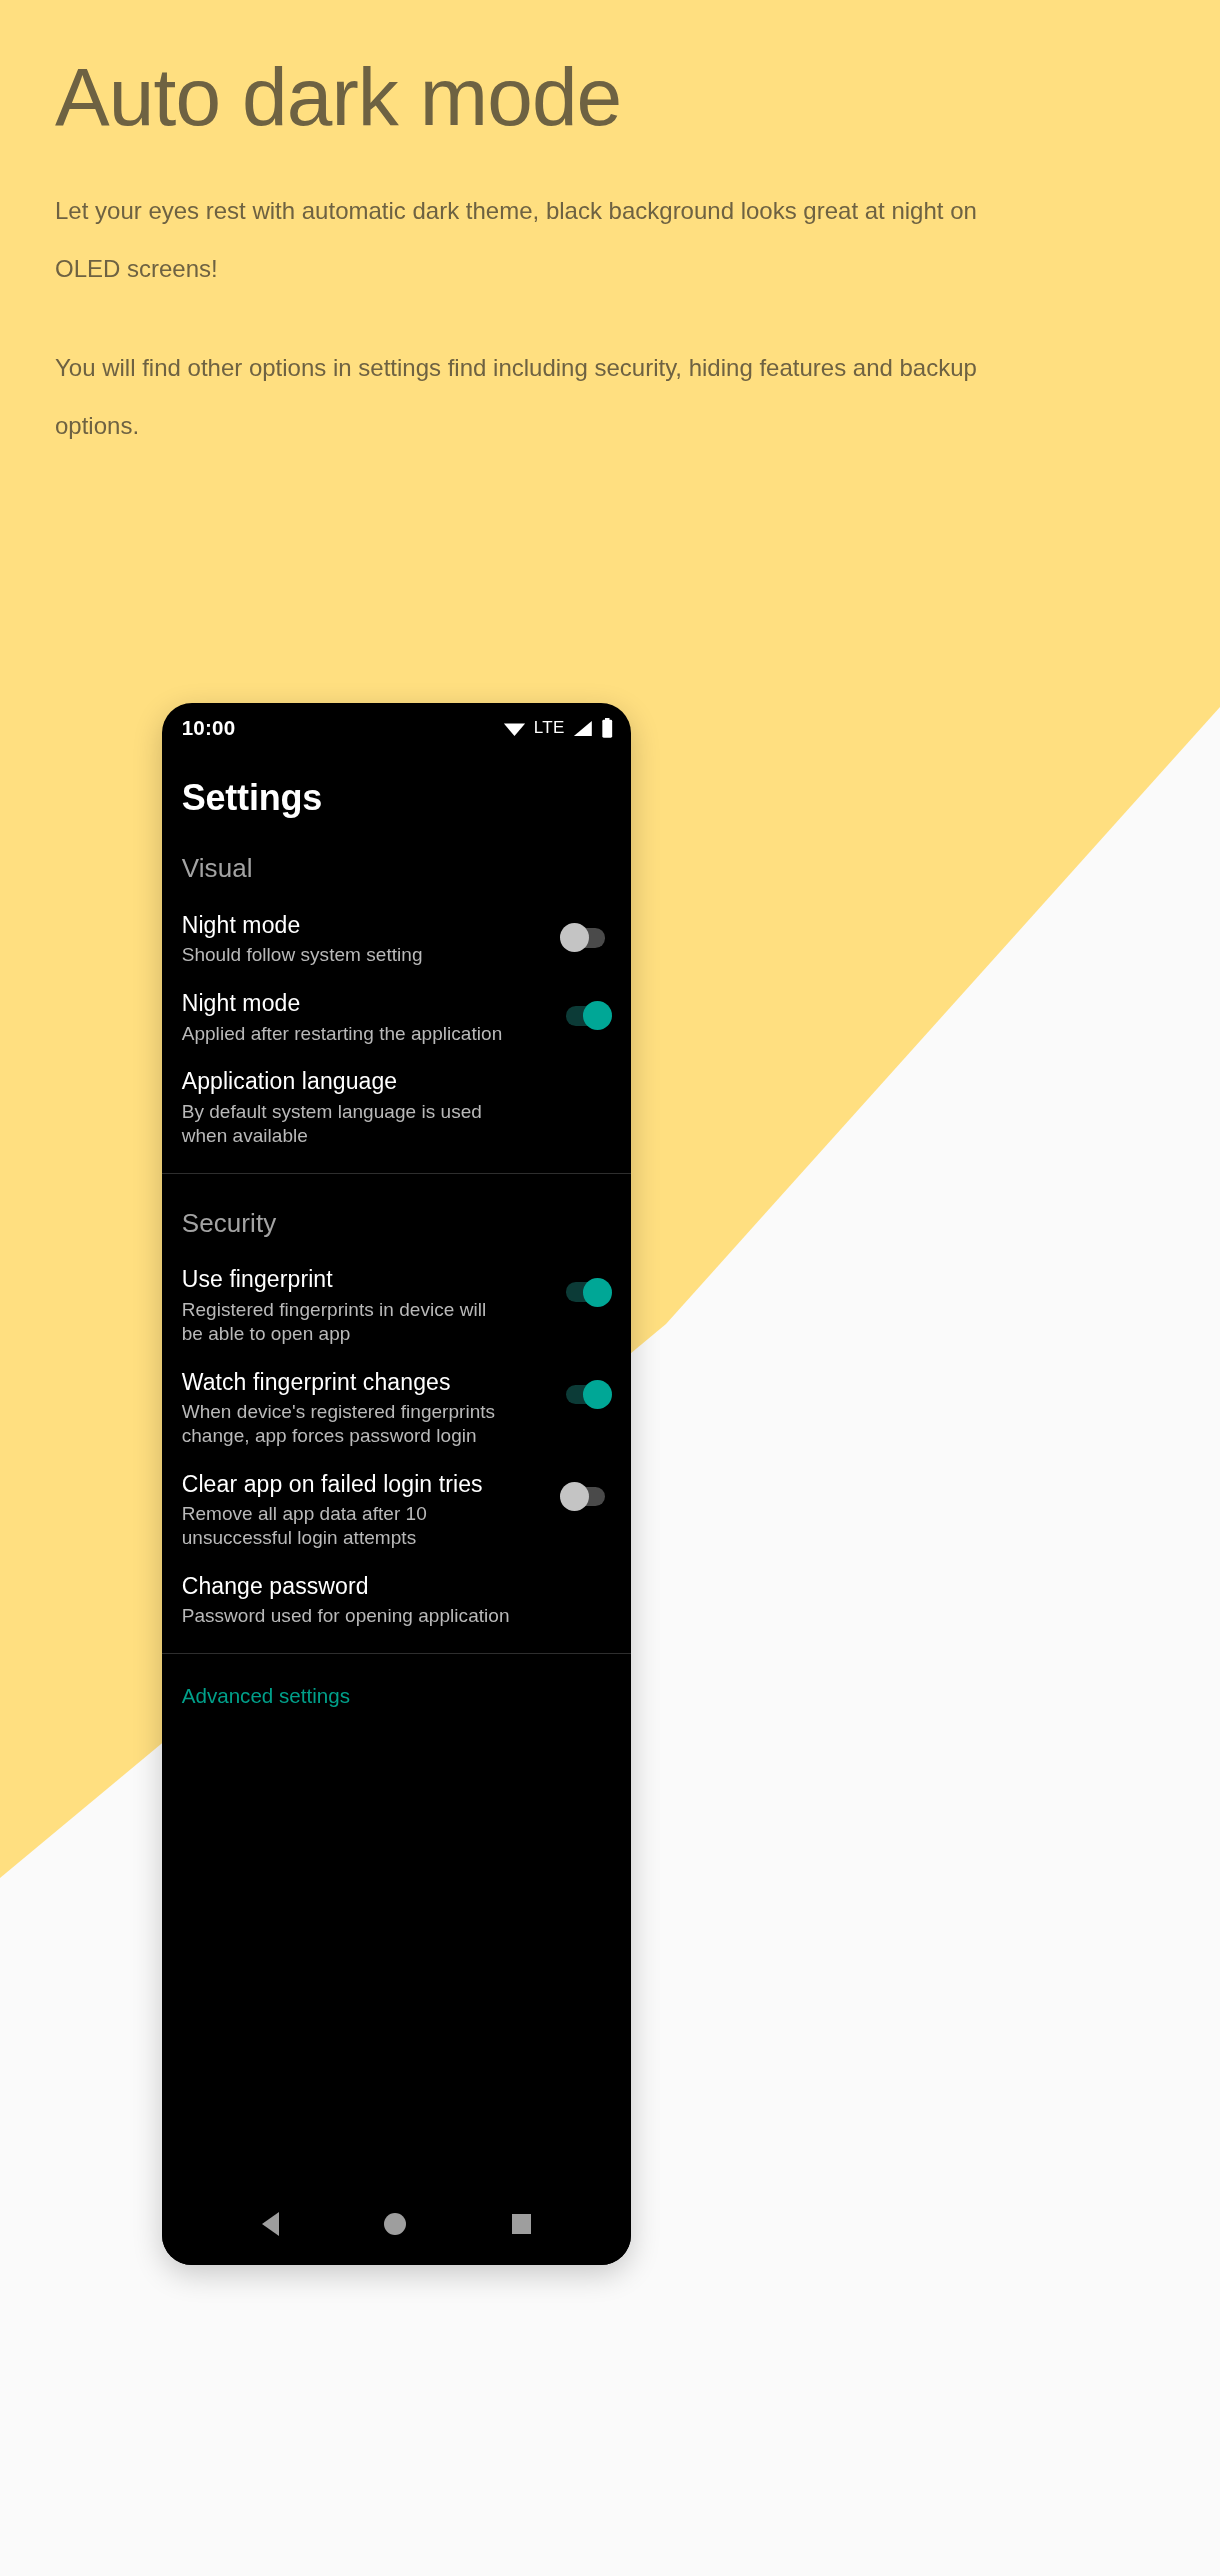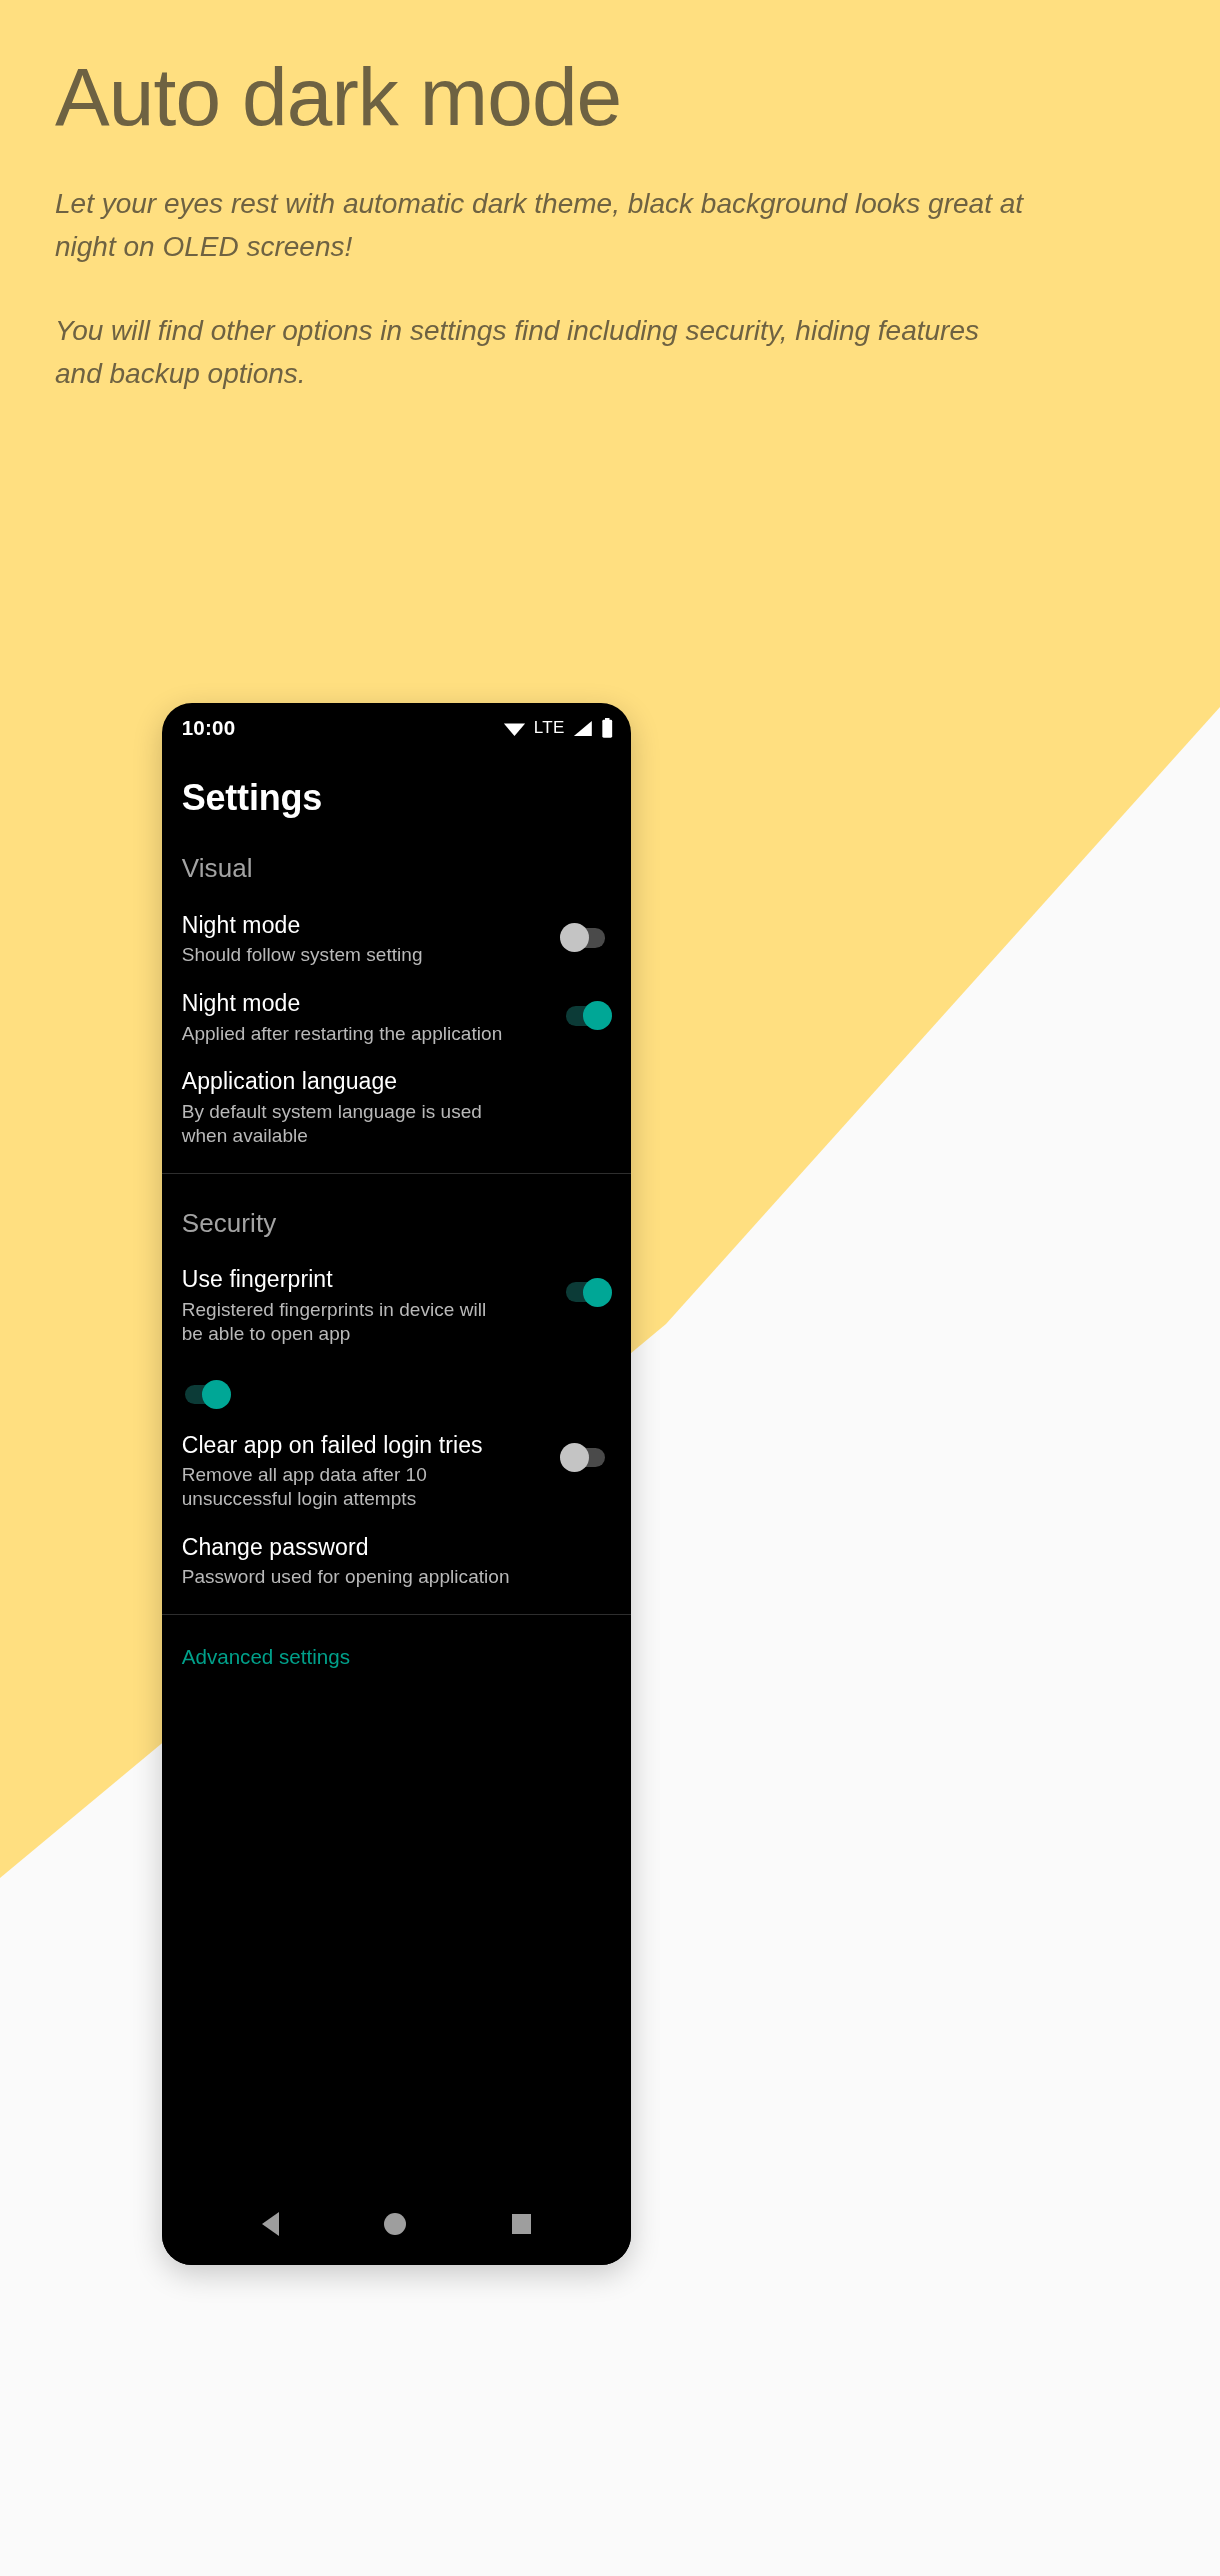--- a/index.html
+++ b/index.html
@@ -45,26 +45,25 @@
   #page-title {
     font-size: 82px;
     line-height: 93px;
     font-weight: 400;
     color: #6E6242;
     letter-spacing: -0.9px;
     margin: 0 0 39px 0;
     white-space: nowrap;
   }
   .sub-para {
-    font-size: 28px;
-    line-height: 43px;
+    font-size: 24px;
+    line-height: 58px;
     color: #6E6242;
     margin: 0 0 41px 0;
     max-width: 975px;
-    font-style: italic;
   }
   .sub-para:last-child { margin-bottom: 0; }
 
   
   #phone {
     position: absolute;
     left: 162px;
     top: 703px;
     width: 469px;
     height: 1562px;
@@ -315,20 +314,24 @@
           <div class="row-title">Use fingerprint</div>
           <div class="row-sub">Registered fingerprints in device will be able to open app</div>
         </div>
         <div class="toggle on">
           <div class="track"></div>
           <div class="thumb"></div>
         </div>
       </div>
 
       <div class="row">
+        <div class="row-text">
+          <div class="row-title">Watch fingerprint changes</div>
+          <div class="row-sub">When device's registered fingerprints change, app forces password login</div>
+        </div>
         <div class="toggle on">
           <div class="track"></div>
           <div class="thumb"></div>
         </div>
       </div>
 
       <div class="row">
         <div class="row-text">
           <div class="row-title">Clear app on failed login tries</div>
           <div class="row-sub">Remove all app data after 10 unsuccessful login attempts</div>

